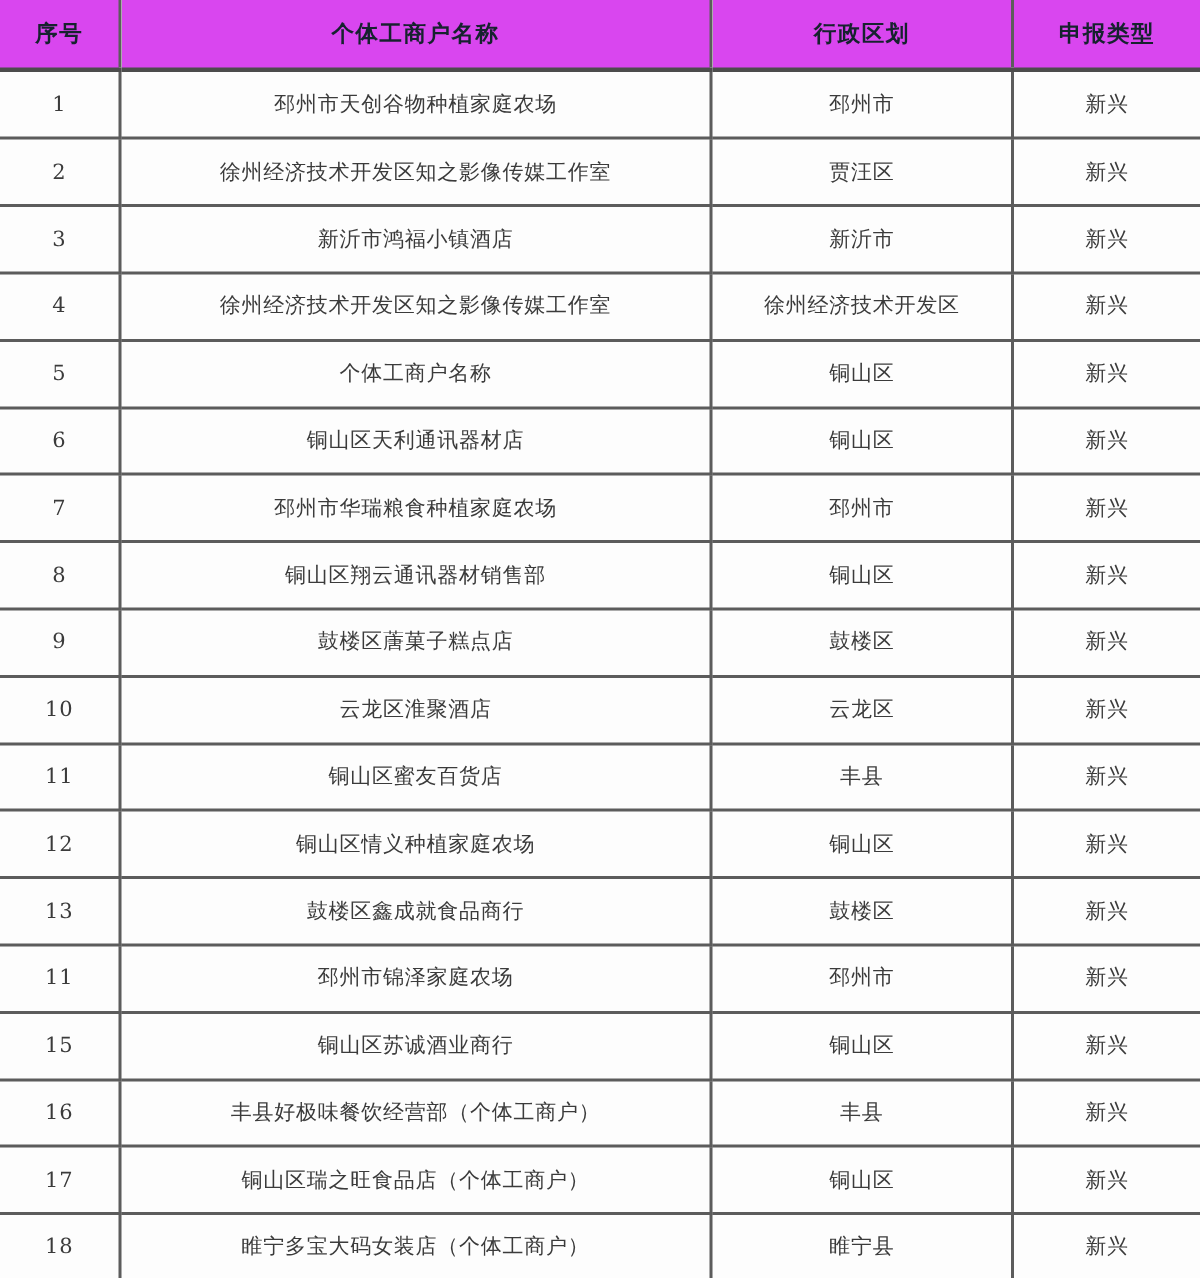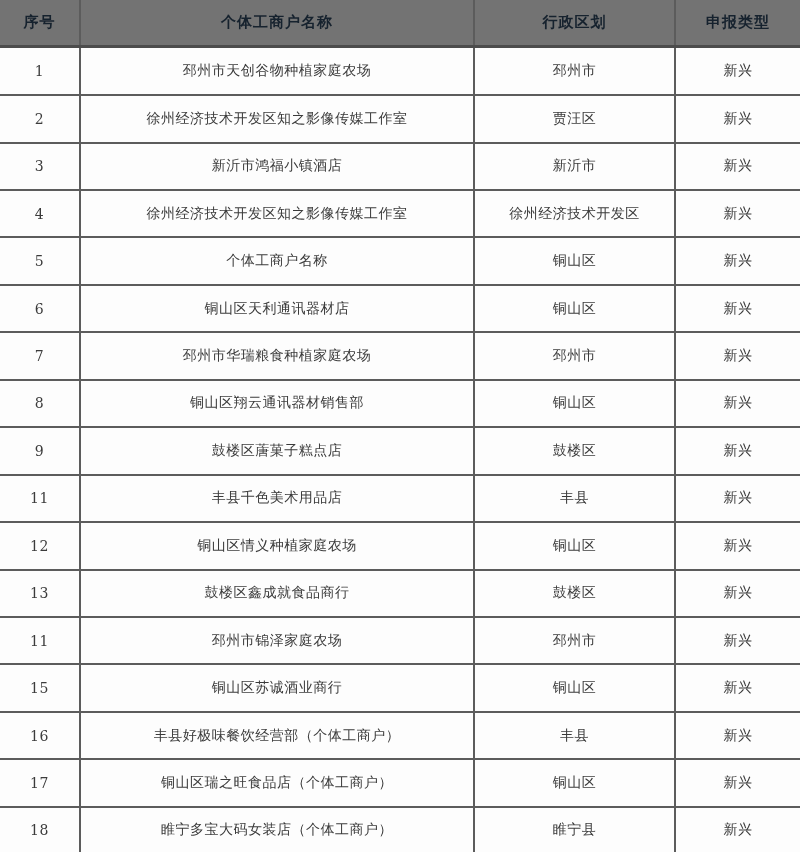--- a/index.html
+++ b/index.html
@@ -31,21 +31,21 @@
     border: 2px solid #5c5c5c;
     text-align: center;
     vertical-align: middle;
     padding: 0 4px;
     overflow: hidden;
     white-space: nowrap;
   }
   
   table.biz-table { border-style: hidden; }
   table.biz-table tr.header-row th {
-    background: #737373;
+    background: #d946ef;
     color: #16222e;
     font-size: 15px;
     font-weight: 700;
     letter-spacing: 1px;
     height: 45px;
     border-bottom: 3px solid #4c4c4c;
   }
   table.biz-table td {
     background: #fdfdfd;
     color: #3b3b3b;
@@ -121,22 +121,28 @@
     <td>铜山区</td>
     <td>新兴</td>
   </tr>
         <tr>
     <td>9</td>
     <td>鼓楼区蓎菓子糕点店</td>
     <td>鼓楼区</td>
     <td>新兴</td>
   </tr>
         <tr>
+    <td>10</td>
+    <td>云龙区淮聚酒店</td>
+    <td>云龙区</td>
+    <td>新兴</td>
+  </tr>
+        <tr>
     <td>11</td>
-    <td>丰县千色美术用品店</td>
+    <td>铜山区蜜友百货店</td>
     <td>丰县</td>
     <td>新兴</td>
   </tr>
         <tr>
     <td>12</td>
     <td>铜山区情义种植家庭农场</td>
     <td>铜山区</td>
     <td>新兴</td>
   </tr>
         <tr>

